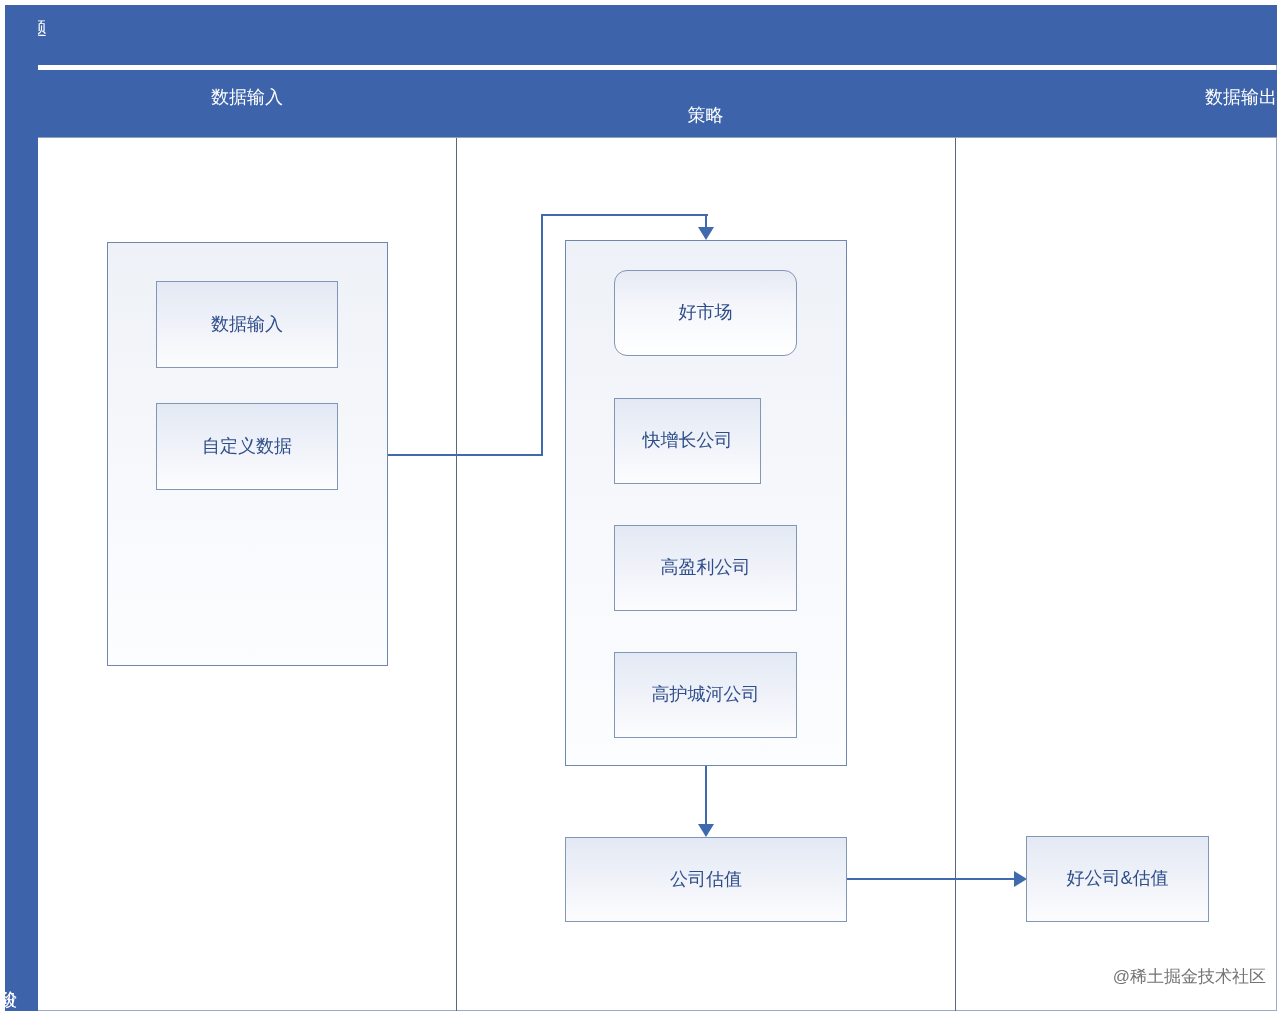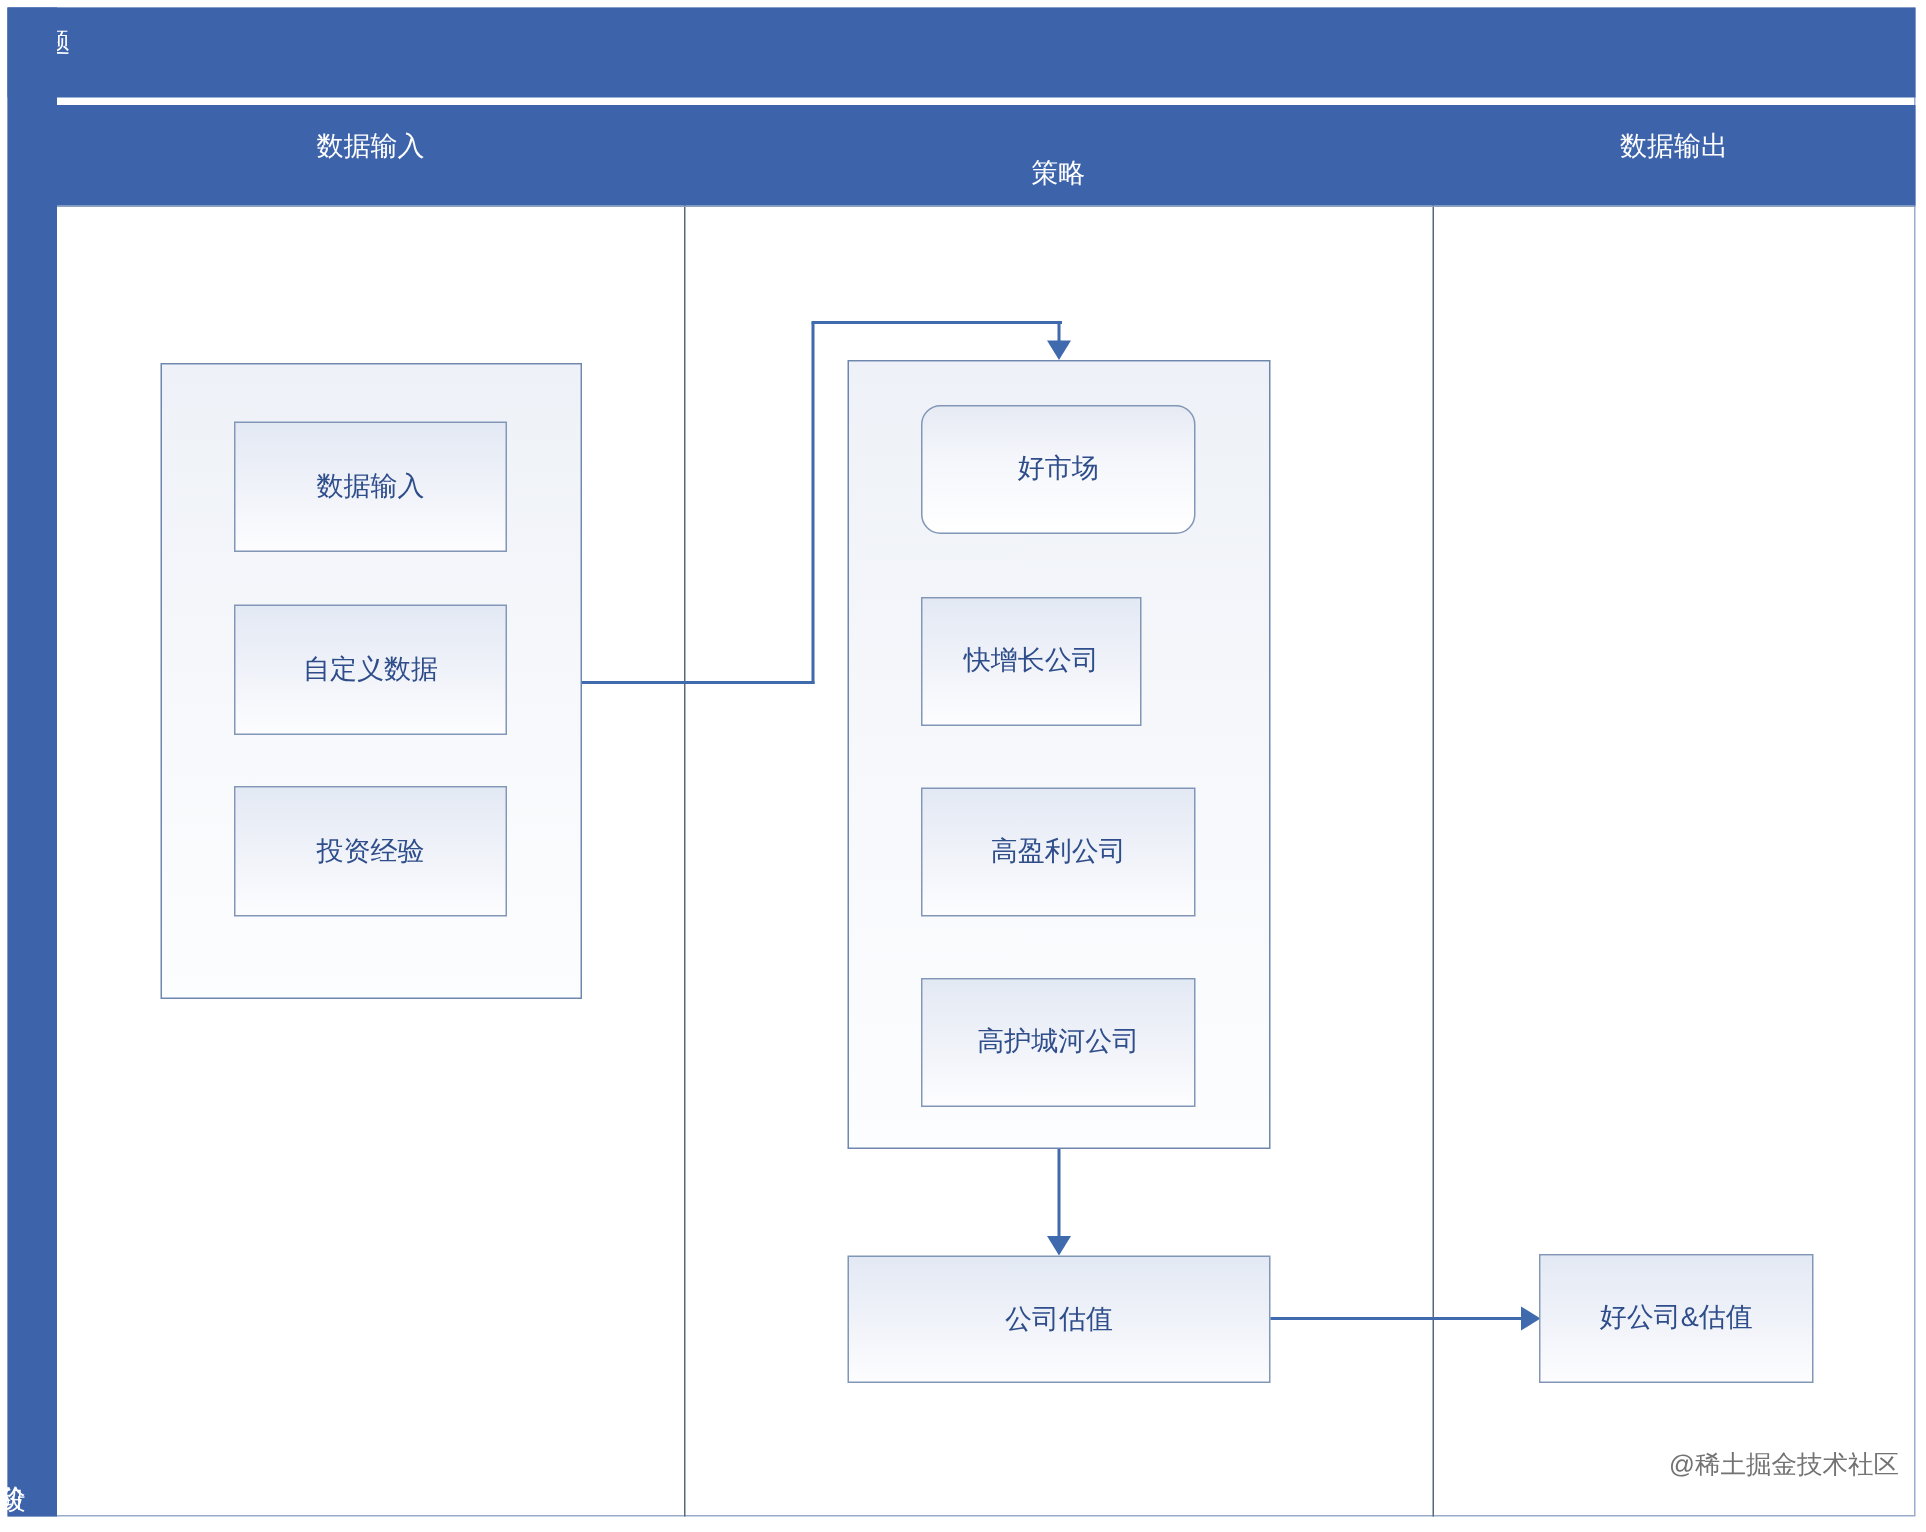--- a/index.html
+++ b/index.html
@@ -93,21 +93,21 @@
     display: flex;
     align-items: center;
     justify-content: center;
     color: #ffffff;
     font-size: 18px;
     line-height: 1;
     box-sizing: border-box;
   }
   .col-header.c0 { left: 38px;  width: 418px; }
   .col-header.c1 { left: 456px; width: 499px; margin-top: 18px; }
-  .col-header.c2 { left: 955px; width: 322px; }
+  .col-header.c2 { left: 955px; width: 322px; justify-content: flex-end; }
 
   
   .col-divider {
     position: absolute;
     top: 70px;
     width: 1px;
     height: 941px;
     background: #57687f;
   }
   .col-divider.d0 { left: 456px; }
@@ -217,23 +217,20 @@
   <div class="stage-label">阶段</div>
 
   <div class="group" style="left:107px; top:242px; width:281px; height:424px;"></div>
 
   <div class="node" style="left:156px; top:281px; width:182px; height:87px;">
     <span>数据输入</span>
   </div>
   <div class="node" style="left:156px; top:403px; width:182px; height:87px;">
     <span>自定义数据</span>
   </div>
-  <div class="node" style="left:156px; top:524px; width:182px; height:87px;">
-    <span>投资经验</span>
-  </div>
 
   <div class="line-h" style="left:388px; top:454px; width:155px;"></div>
   <div class="line-v" style="left:541px; top:215px; height:241px;"></div>
   <div class="line-h" style="left:541px; top:214px; width:167px;"></div>
   <div class="line-v" style="left:705px; top:214px; height:17px;"></div>
   <div class="arrow-down" style="left:698px; top:227px;"></div>
 
   <div class="group" style="left:565px; top:240px; width:282px; height:526px;"></div>
 
   <div class="node plain" style="left:614px; top:270px; width:183px; height:86px;border-radius:13px;">

